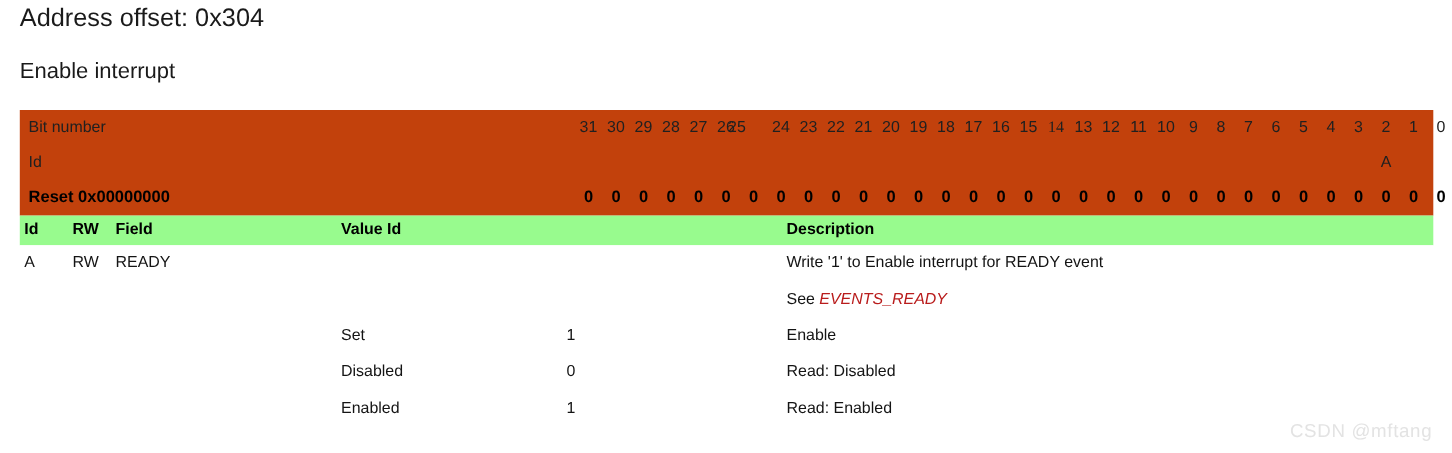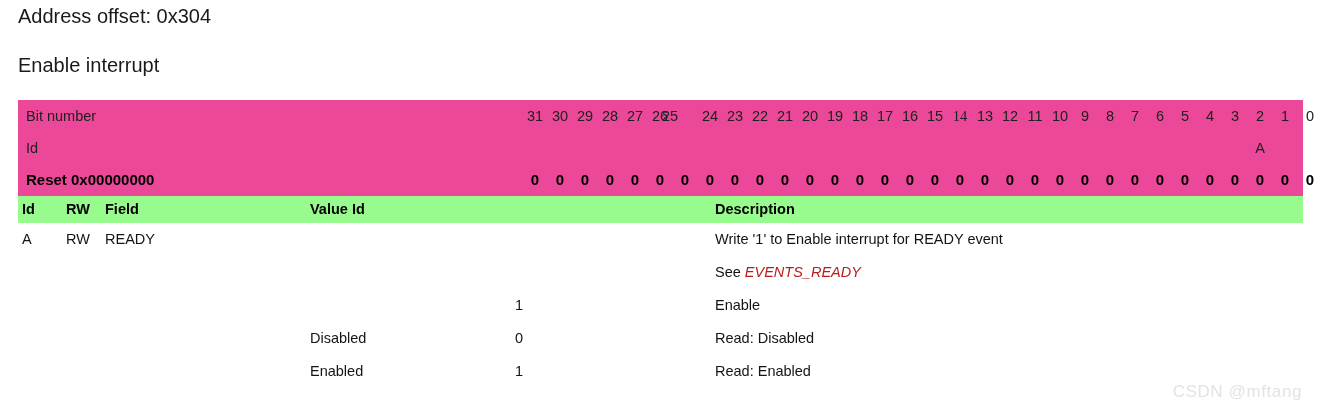--- a/index.html
+++ b/index.html
@@ -15,21 +15,21 @@
     font-family: "Liberation Sans", sans-serif;
     color: #141414;
     overflow: hidden;
   }
 
   
   #doc-heading-address {
     position: absolute;
     left: 18px;
     top: 2px;
-    font-size: 20px;
+    font-size: 23px;
     line-height: 28px;
     color: #1a1a1a;
     white-space: nowrap;
   }
   #doc-heading-title {
     position: absolute;
     left: 18px;
     top: 51px;
     font-size: 20px;
     line-height: 28px;
@@ -37,21 +37,21 @@
     white-space: nowrap;
   }
 
   
   #bit-table {
     position: absolute;
     left: 18px;
     top: 100px;
     width: 1285px;
     height: 96px;
-    background: #ec4899;
+    background: #c2410c;
   }
   .bit-row {
     position: absolute;
     left: 0;
     width: 100%;
     height: 32px;
   }
   .bit-row-label {
     position: absolute;
     left: 8px;
@@ -307,20 +307,21 @@
         <span class="fr-cell col-rw"></span>
         <span class="fr-cell col-field"></span>
         <span class="fr-cell col-valid"></span>
         <span class="fr-cell col-value"></span>
         <span class="fr-cell col-desc desc-see"><span>See </span><span class="link-ref" style="color: #b91c1c;">EVENTS_READY</span></span>
       </div>
       <div class="field-row">
         <span class="fr-cell col-id"></span>
         <span class="fr-cell col-rw"></span>
         <span class="fr-cell col-field"></span>
+        <span class="fr-cell col-valid">Set</span>
         <span class="fr-cell col-value">1</span>
         <span class="fr-cell col-desc">Enable</span>
       </div>
       <div class="field-row">
         <span class="fr-cell col-id"></span>
         <span class="fr-cell col-rw"></span>
         <span class="fr-cell col-field"></span>
         <span class="fr-cell col-valid">Disabled</span>
         <span class="fr-cell col-value">0</span>
         <span class="fr-cell col-desc">Read: Disabled</span>

